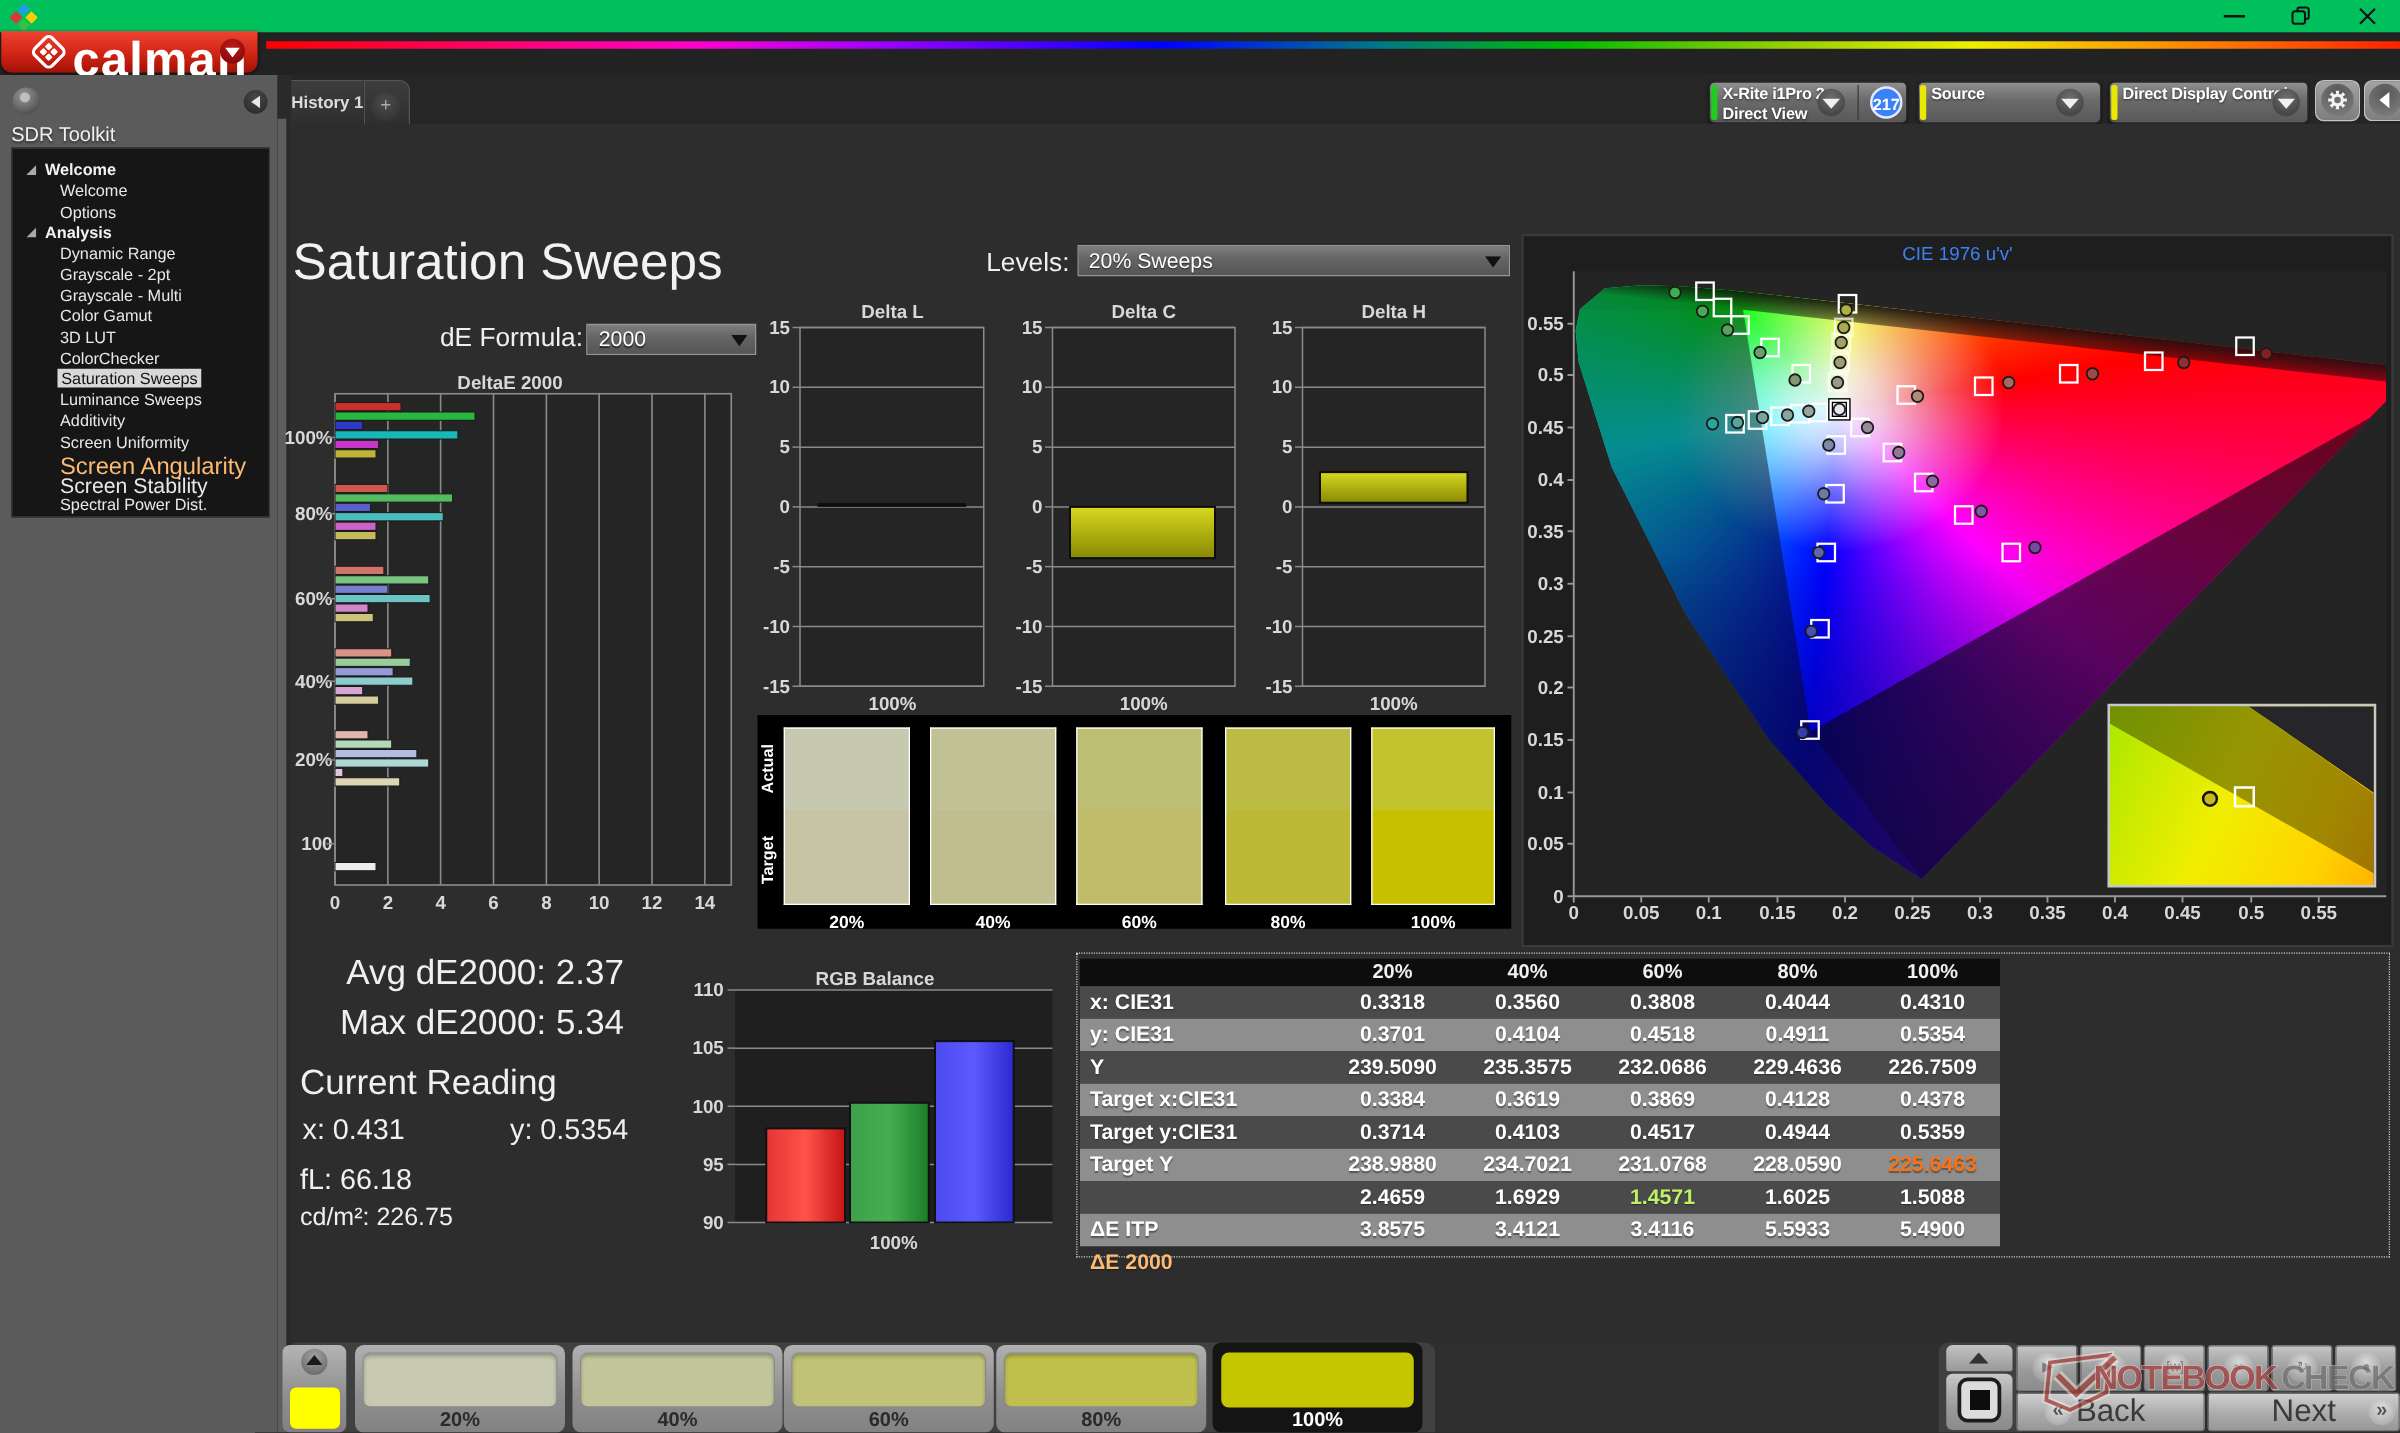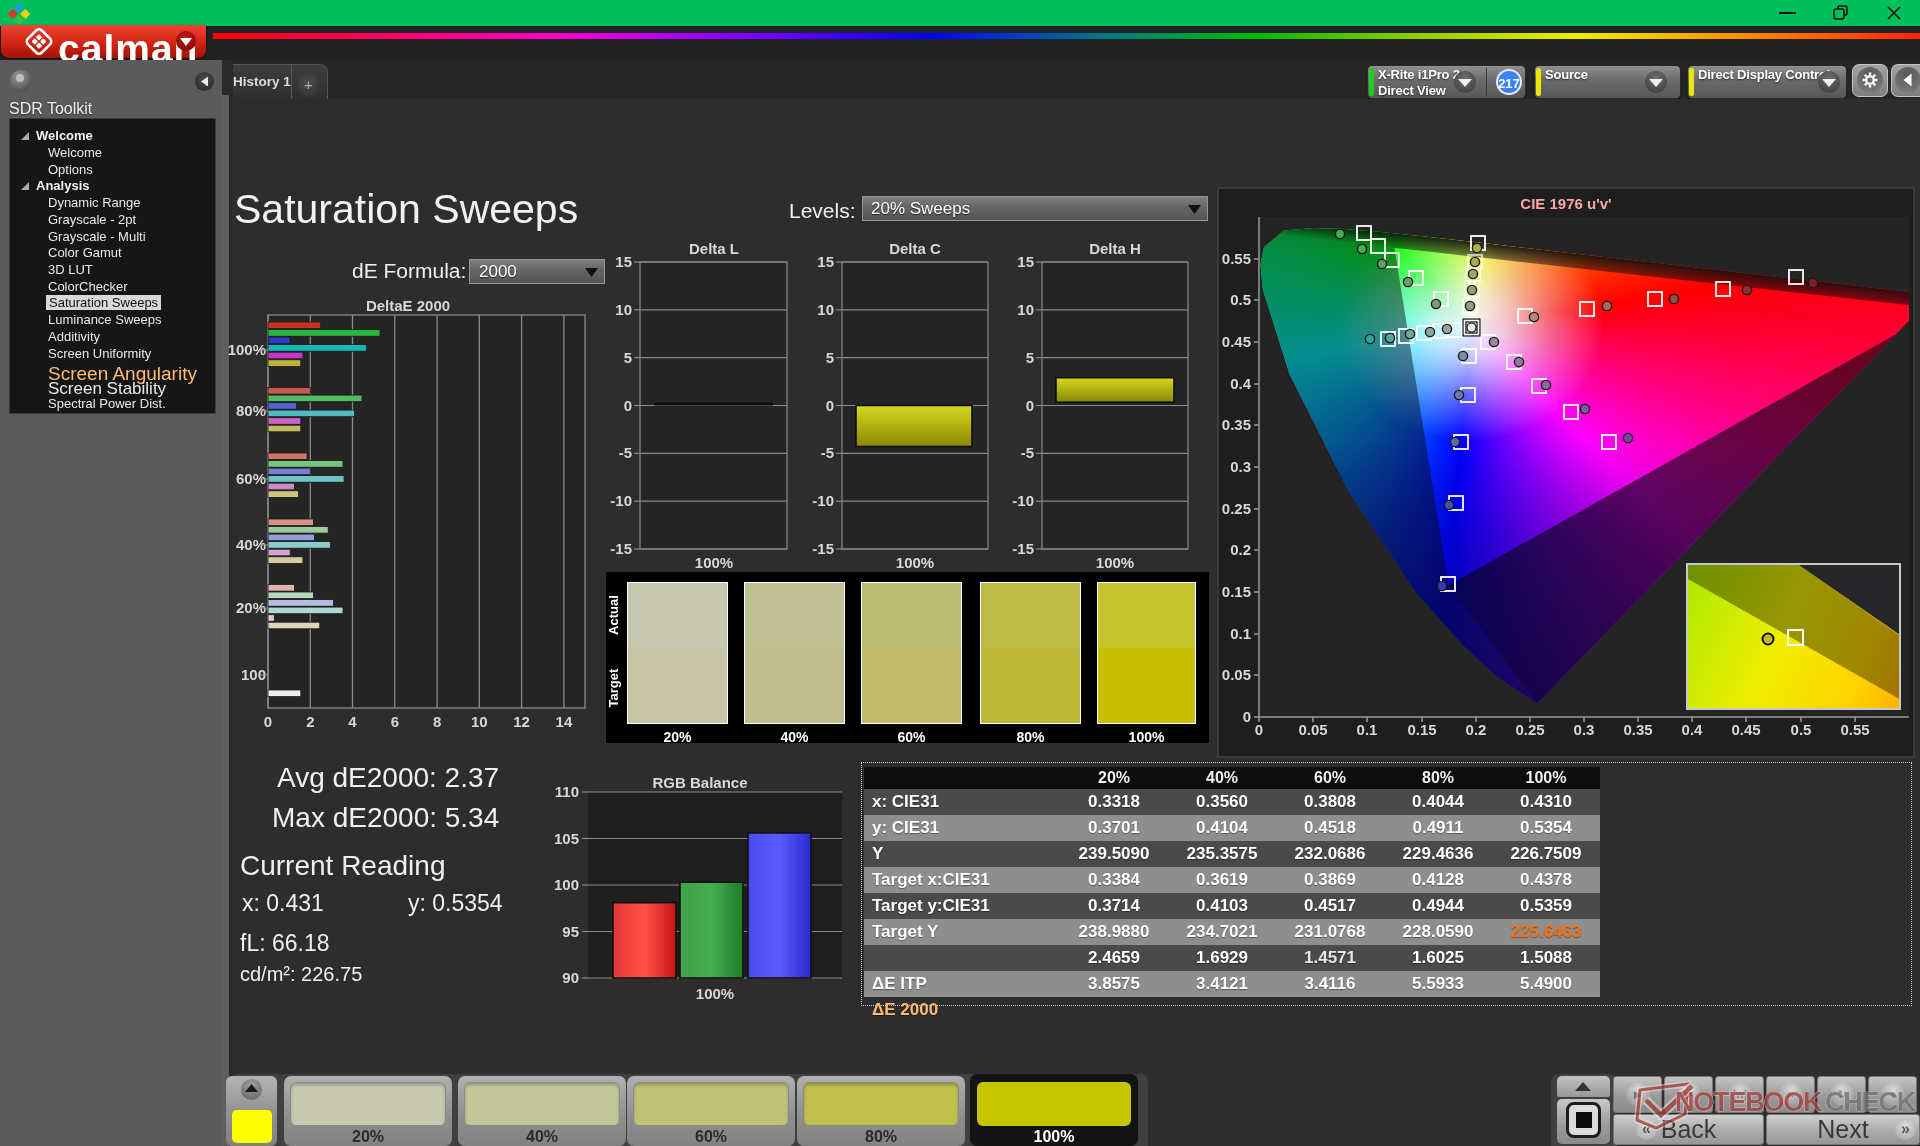--- a/index.html
+++ b/index.html
@@ -325,21 +325,21 @@
 <div class="abs" style="left:861px;top:729px;width:101px;text-align:center;font-size:14px;font-weight:bold;color:#fff;">60%</div>
 <div class="abs" style="left:980px;top:582px;width:101px;height:66px;background:#bcbc45;border:1px solid #fff;border-bottom:none;"></div>
 <div class="abs" style="left:980px;top:648px;width:101px;height:76px;background:#bdb937;border:1px solid #fff;border-top:none;"></div>
 <div class="abs" style="left:980px;top:729px;width:101px;text-align:center;font-size:14px;font-weight:bold;color:#fff;">80%</div>
 <div class="abs" style="left:1097px;top:582px;width:99px;height:66px;background:#c3c32d;border:1px solid #fff;border-bottom:none;"></div>
 <div class="abs" style="left:1097px;top:648px;width:99px;height:76px;background:#c6c000;border:1px solid #fff;border-top:none;"></div>
 <div class="abs" style="left:1097px;top:729px;width:99px;text-align:center;font-size:14px;font-weight:bold;color:#fff;">100%</div>
 <div class="abs" style="left:581px;top:607px;width:66px;height:16px;text-align:center;font-size:13px;font-weight:bold;color:#fff;transform:rotate(-90deg);">Actual</div>
 <div class="abs" style="left:581px;top:680px;width:66px;height:16px;text-align:center;font-size:13px;font-weight:bold;color:#fff;transform:rotate(-90deg);">Target</div>
 <div class="abs" style="left:1217px;top:187px;width:698px;height:571px;background:#1e1e1e;border:2px solid #3a3a3a;"></div>
-<div class="abs" style="left:1217px;top:195px;width:698px;text-align:center;font-size:15px;font-weight:bold;color:#fca5a5;">CIE 1976 u'v'</div>
+<div class="abs" style="left:1217px;top:195px;width:698px;text-align:center;font-size:15px;font-weight:normal;color:#3b82f6;">CIE 1976 u'v'</div>
 <div class="abs" style="left:1259px;top:217px;width:650px;height:500px;background:#242424;overflow:hidden;">
       <div class="abs" style="left:0;top:0;width:650px;height:500px;background:linear-gradient(to bottom,rgba(0,0,10,0) 45%,rgba(5,5,28,0.22) 68%,rgba(6,6,34,0.4) 100%),radial-gradient(ellipse 175px 150px at 212px 110px,rgba(244,247,255,0.97) 0%,rgba(240,245,255,0.8) 20%,rgba(235,240,255,0.38) 48%,rgba(230,240,255,0) 76%),conic-gradient(from 0deg at 212px 110px,#dbff00 0deg,#ffff00 7.2deg,#ff0000 80.6deg,#ff00ff 134.2deg,#0000ff 184.9deg,#00ffff 260.5deg,#00ff00 315.8deg,#dbff00 360deg);clip-path:path('M278.3 486.2 L238.3 460.0 L203.3 427.4 L156.1 374.2 L89.7 274.3 L30.5 156.9 L3.8 72.4 L1.5 47.3 L5.0 30.1 L25.0 13.6 L54.3 11.1 L85.8 12.0 L122.1 14.9 L165.9 19.5 L219.5 25.5 L284.2 33.0 L359.1 41.6 L437.1 50.6 L508.2 58.7 L563.7 65.1 L602.9 69.6 L650.5 75.1 L675.3 77.9 Z');"></div>
     </div>
 <svg class="abs" style="left:1259px;top:217px" width="650" height="500">
 <defs>
         <clipPath id="hs">
           <path d="M278.3 486.2 L238.3 460.0 L203.3 427.4 L156.1 374.2 L89.7 274.3 L30.5 156.9 L3.8 72.4 L1.5 47.3 L5.0 30.1 L25.0 13.6 L54.3 11.1 L85.8 12.0 L122.1 14.9 L165.9 19.5 L219.5 25.5 L284.2 33.0 L359.1 41.6 L437.1 50.6 L508.2 58.7 L563.7 65.1 L602.9 69.6 L650.5 75.1 L675.3 77.9 Z"></path>
         </clipPath>
 <linearGradient id="bandg" gradientUnits="userSpaceOnUse" x1="0" y1="2" x2="-1.55" y2="15.9">
 <stop offset="0" stop-color="rgba(16,16,16,0.8)"></stop>
@@ -529,21 +529,21 @@
 <div class="abs" style="left:872px;top:922px;font-size:17px;font-weight:bold;color:#fff;text-shadow:0 1px 1px rgba(0,0,0,0.4);">Target Y</div>
 <div class="abs" style="left:1060px;top:922px;width:108px;text-align:center;font-size:17px;font-weight:bold;color:#fff;text-shadow:0 1px 1px rgba(0,0,0,0.4);">238.9880</div>
 <div class="abs" style="left:1168px;top:922px;width:108px;text-align:center;font-size:17px;font-weight:bold;color:#fff;text-shadow:0 1px 1px rgba(0,0,0,0.4);">234.7021</div>
 <div class="abs" style="left:1276px;top:922px;width:108px;text-align:center;font-size:17px;font-weight:bold;color:#fff;text-shadow:0 1px 1px rgba(0,0,0,0.4);">231.0768</div>
 <div class="abs" style="left:1384px;top:922px;width:108px;text-align:center;font-size:17px;font-weight:bold;color:#fff;text-shadow:0 1px 1px rgba(0,0,0,0.4);">228.0590</div>
 <div class="abs" style="left:1492px;top:922px;width:108px;text-align:center;font-size:17px;font-weight:bold;color:#f97316;text-shadow:0 1px 1px rgba(0,0,0,0.4);">225.6463</div>
 <div class="abs" style="left:864px;top:945px;width:736px;height:26px;background:#4a4a4a;"></div>
 <div class="abs" style="left:872px;top:1000px;font-size:17px;font-weight:bold;color:#fdba74;text-shadow:0 1px 1px rgba(0,0,0,0.4);">ΔE 2000</div>
 <div class="abs" style="left:1060px;top:948px;width:108px;text-align:center;font-size:17px;font-weight:bold;color:#fff;text-shadow:0 1px 1px rgba(0,0,0,0.4);">2.4659</div>
 <div class="abs" style="left:1168px;top:948px;width:108px;text-align:center;font-size:17px;font-weight:bold;color:#fff;text-shadow:0 1px 1px rgba(0,0,0,0.4);">1.6929</div>
-<div class="abs" style="left:1276px;top:948px;width:108px;text-align:center;font-size:17px;font-weight:bold;color:#e5e5e5;text-shadow:0 1px 1px rgba(0,0,0,0.4);">1.4571</div>
+<div class="abs" style="left:1276px;top:948px;width:108px;text-align:center;font-size:17px;font-weight:bold;color:#bef264;text-shadow:0 1px 1px rgba(0,0,0,0.4);">1.4571</div>
 <div class="abs" style="left:1384px;top:948px;width:108px;text-align:center;font-size:17px;font-weight:bold;color:#fff;text-shadow:0 1px 1px rgba(0,0,0,0.4);">1.6025</div>
 <div class="abs" style="left:1492px;top:948px;width:108px;text-align:center;font-size:17px;font-weight:bold;color:#fff;text-shadow:0 1px 1px rgba(0,0,0,0.4);">1.5088</div>
 <div class="abs" style="left:864px;top:971px;width:736px;height:26px;background:#8e8e8e;"></div>
 <div class="abs" style="left:872px;top:974px;font-size:17px;font-weight:bold;color:#fff;text-shadow:0 1px 1px rgba(0,0,0,0.4);">ΔE ITP</div>
 <div class="abs" style="left:1060px;top:974px;width:108px;text-align:center;font-size:17px;font-weight:bold;color:#fff;text-shadow:0 1px 1px rgba(0,0,0,0.4);">3.8575</div>
 <div class="abs" style="left:1168px;top:974px;width:108px;text-align:center;font-size:17px;font-weight:bold;color:#fff;text-shadow:0 1px 1px rgba(0,0,0,0.4);">3.4121</div>
 <div class="abs" style="left:1276px;top:974px;width:108px;text-align:center;font-size:17px;font-weight:bold;color:#fff;text-shadow:0 1px 1px rgba(0,0,0,0.4);">3.4116</div>
 <div class="abs" style="left:1384px;top:974px;width:108px;text-align:center;font-size:17px;font-weight:bold;color:#fff;text-shadow:0 1px 1px rgba(0,0,0,0.4);">5.5933</div>
 <div class="abs" style="left:1492px;top:974px;width:108px;text-align:center;font-size:17px;font-weight:bold;color:#fff;text-shadow:0 1px 1px rgba(0,0,0,0.4);">5.4900</div>
 <div class="abs" style="left:232px;top:1072px;width:1688px;height:74px;background:#2e2e2e;"></div>

